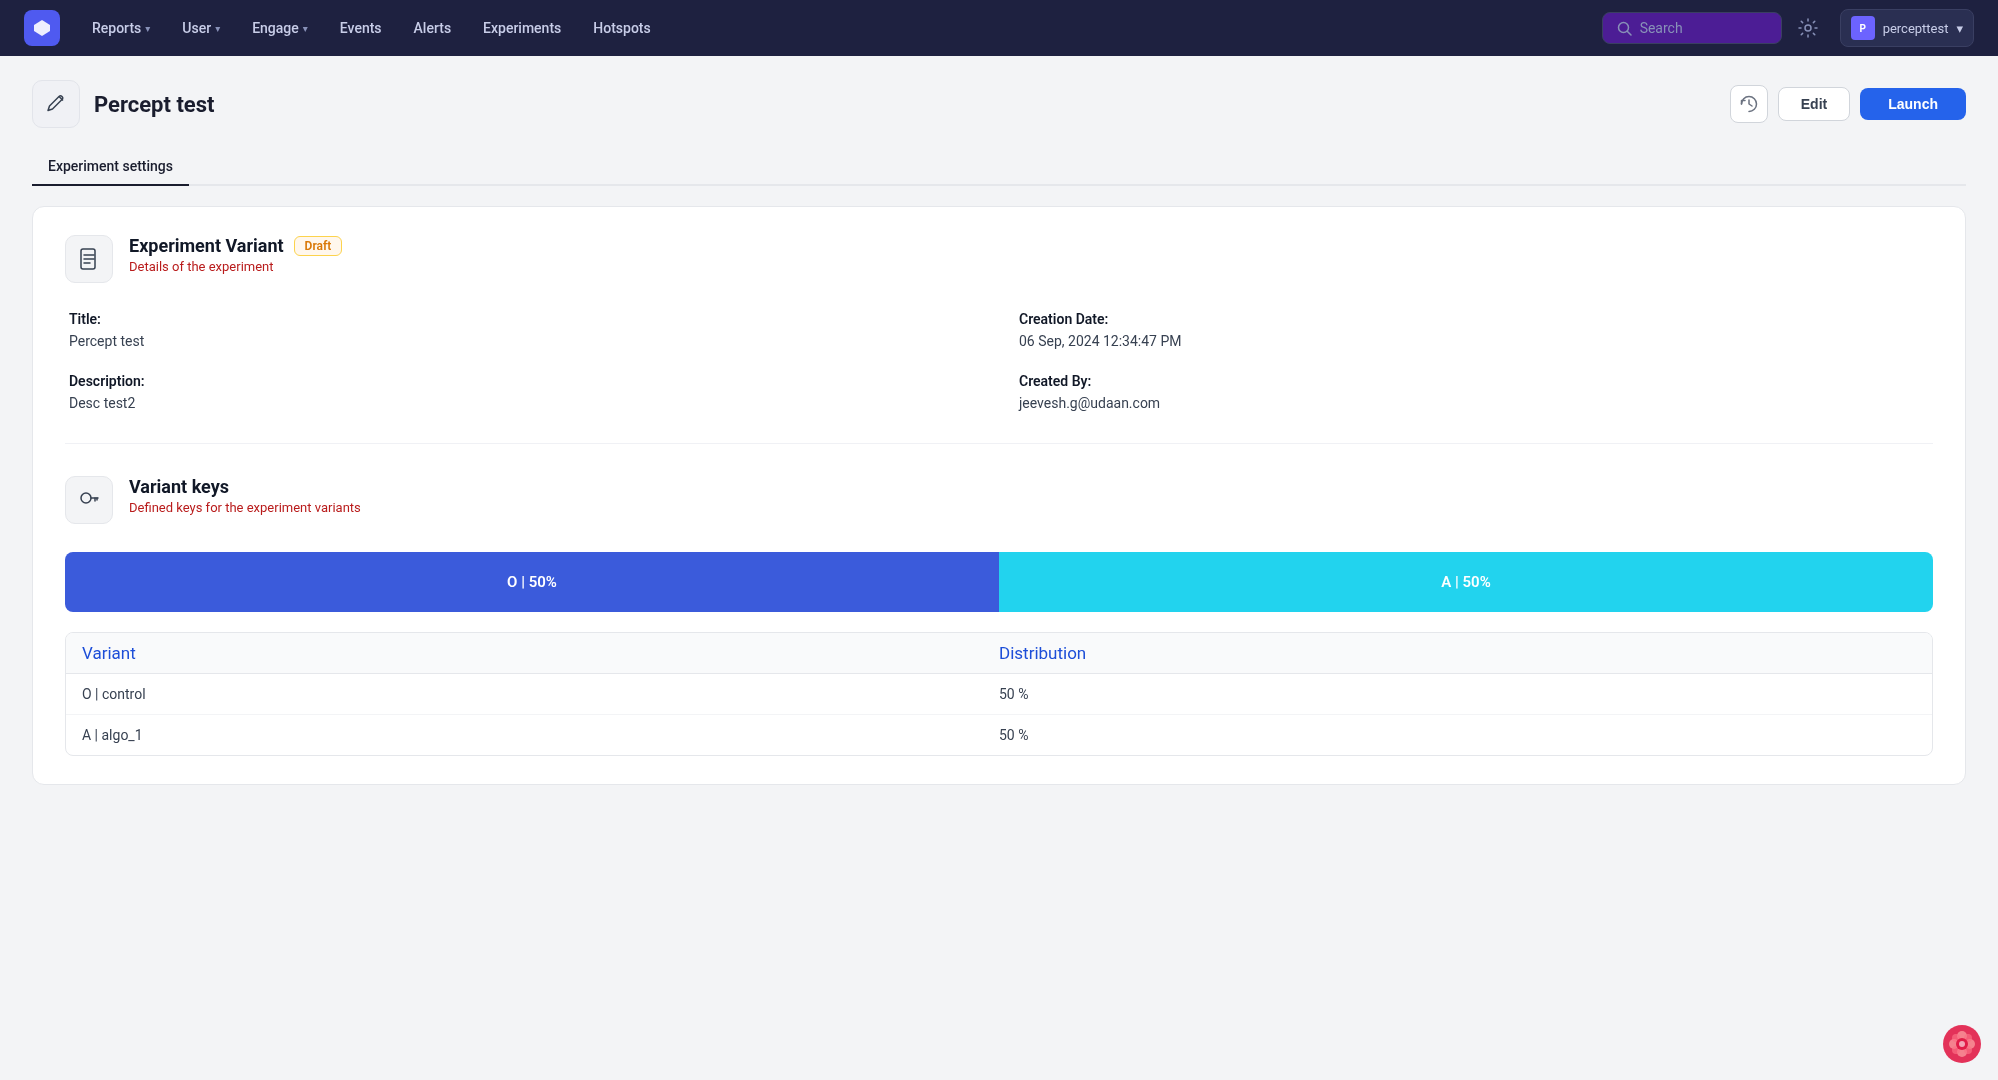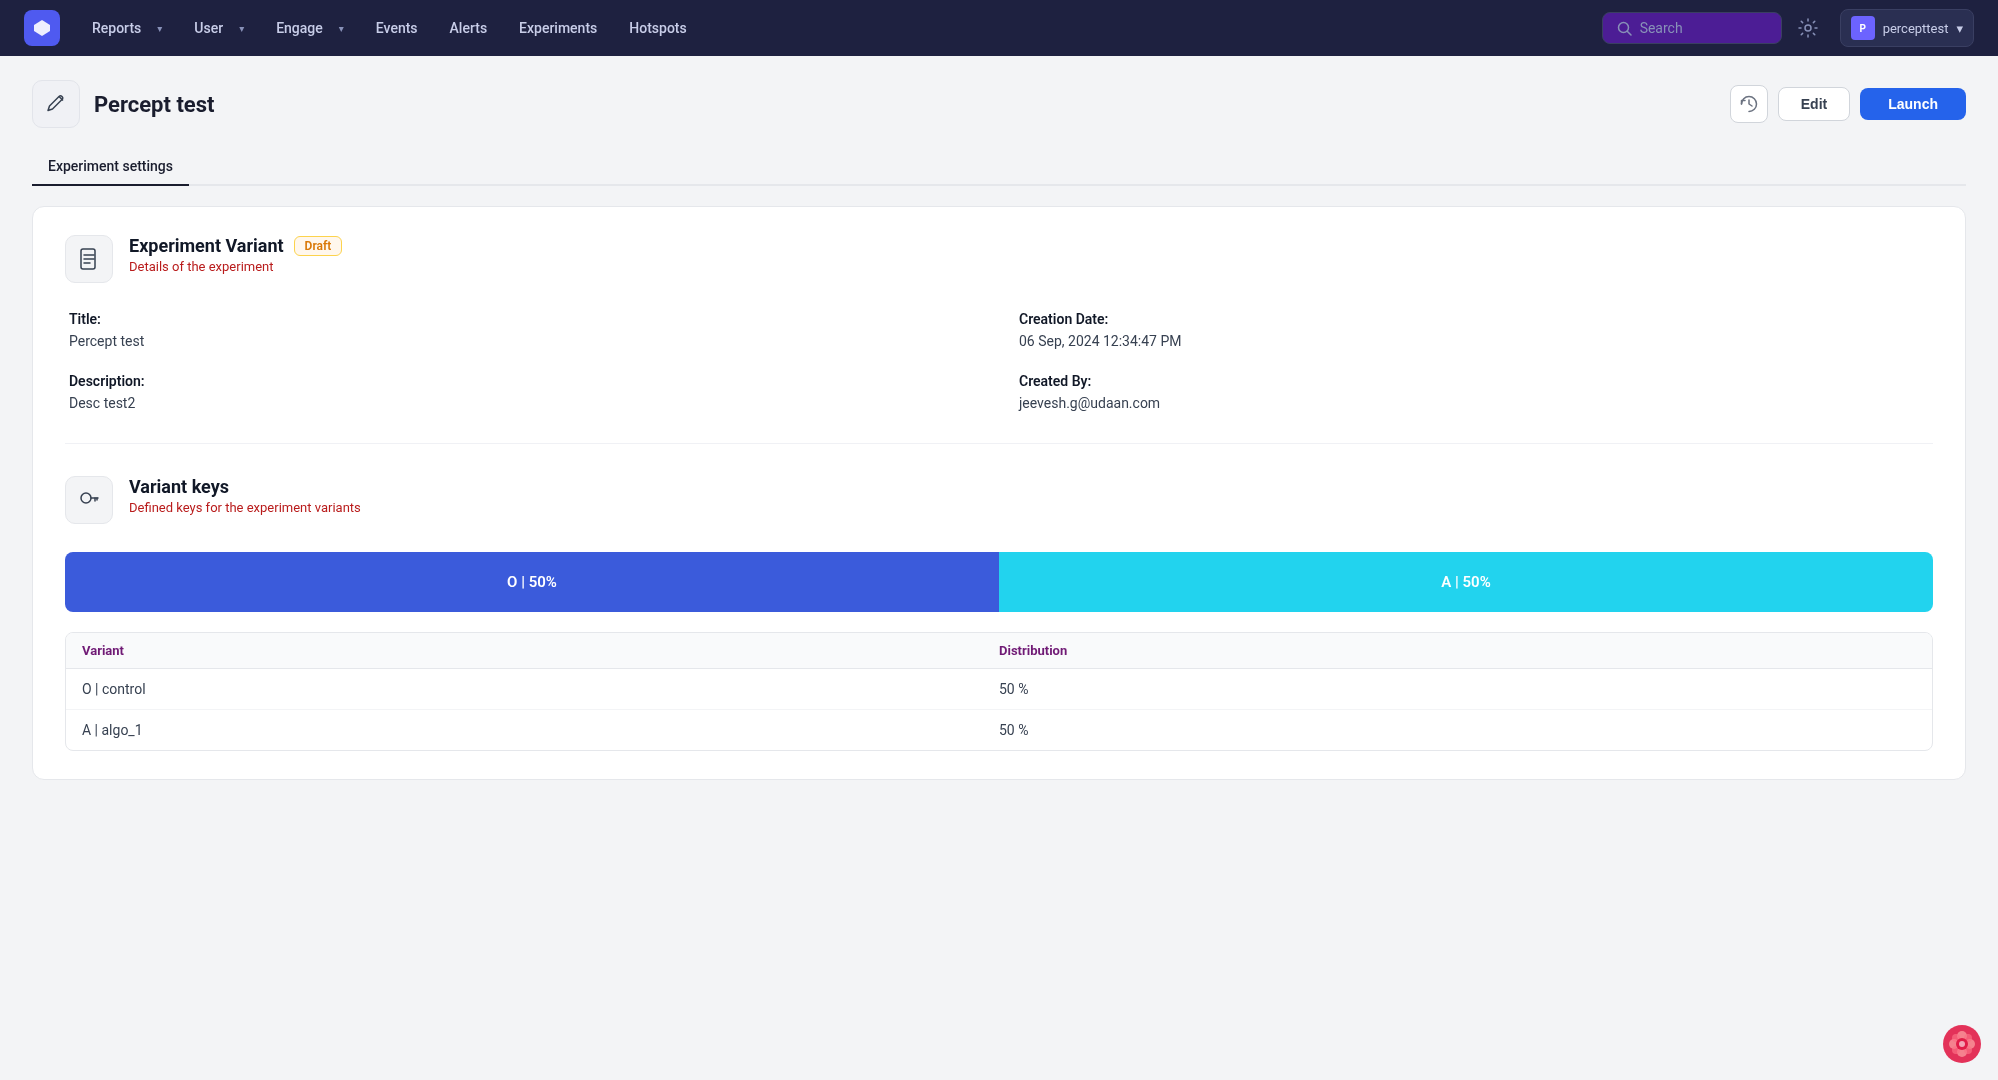--- a/index.html
+++ b/index.html
@@ -23,21 +23,21 @@
       flex-shrink: 0;
     }
     .navbar-logo svg { width: 20px; height: 20px; }
     .nav-item {
       color: #c8cde8;
       font-size: 14px;
       font-weight: 500;
       padding: 8px 12px;
       border-radius: 6px;
       cursor: pointer;
-      display: flex; align-items: center; gap: 16px;
+      display: flex; align-items: center; gap: 4px;
       white-space: nowrap;
     }
     .nav-item .chevron { font-size: 10px; color: #8891b8; }
     .nav-spacer { flex: 1; }
     .search-box {
       display: flex; align-items: center; gap: 8px;
       background: #4c1d95;
       border: 1px solid #3a3f62;
       border-radius: 8px;
       padding: 7px 14px;
@@ -212,21 +212,21 @@
       border-radius: 8px;
       overflow: hidden;
     }
     .variant-table-header {
       display: grid; grid-template-columns: 1fr 1fr;
       background: #f9fafb;
       padding: 10px 16px;
       border-bottom: 1px solid #e5e7eb;
     }
     .variant-table-header span {
-      font-size: 13px; font-weight: 700; color: #701a75;
+      font-size: 17px; font-weight: 400; color: #1d4ed8;
     }
     .variant-table-row {
       display: grid; grid-template-columns: 1fr 1fr;
       padding: 12px 16px;
       border-bottom: 1px solid #f3f4f6;
       font-size: 14px; color: #374151;
     }
     .variant-table-row:last-child { border-bottom: none; }
 
     

